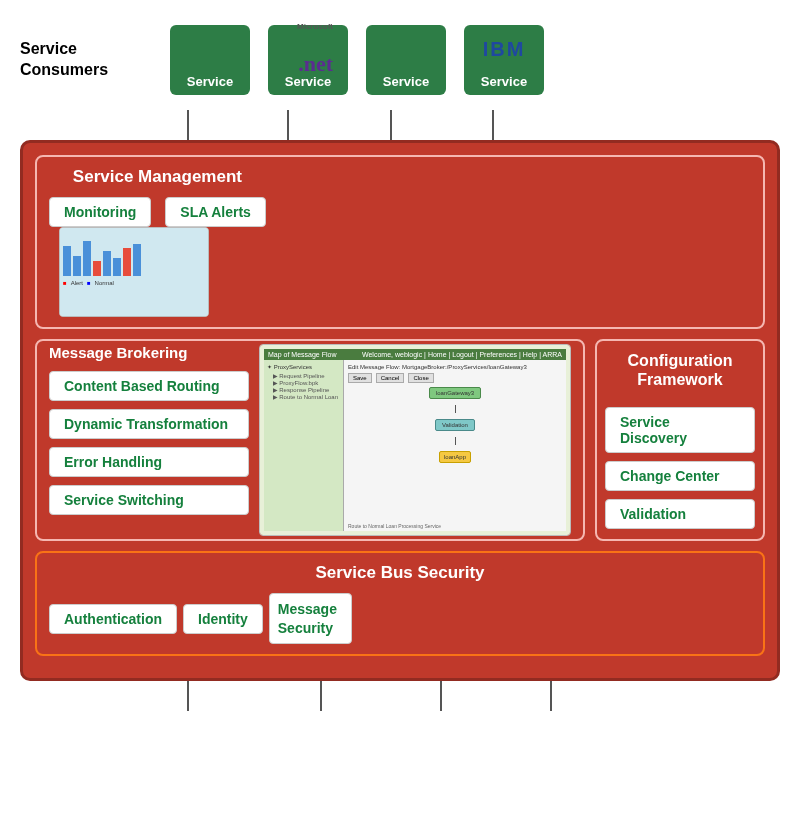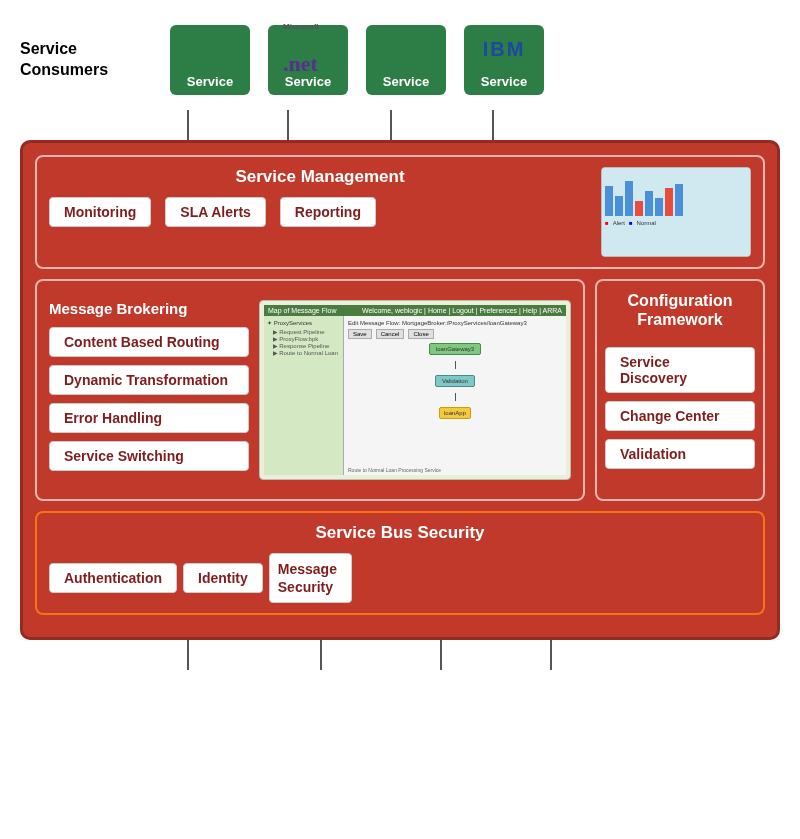--- a/index.html
+++ b/index.html
@@ -64,20 +64,21 @@
     
     .service-management {
       background: #c0392b;
       border: 2px solid #f5b7b1;
       border-radius: 8px;
       padding: 10px 12px;
       margin-bottom: 10px;
       position: relative;
       display: flex;
       align-items: flex-start;
+      flex-direction: column;
     }
     .service-management-left {
       flex: 1;
     }
     .panel-title {
       color: white;
       font-size: 17px;
       font-weight: bold;
       text-align: center;
       margin-bottom: 10px;
@@ -88,21 +89,21 @@
       margin-top: 8px;
       flex-wrap: wrap;
     }
     .white-box {
       background: white;
       border: 1px solid #ccc;
       border-radius: 4px;
       padding: 6px 14px;
       font-size: 14px;
       font-weight: bold;
-      color: #7f1d1d;
+      color: #15803d;
     }
     .sm-screenshot {
       width: 150px;
       height: 90px;
       background: #eee;
       border: 1px solid #bbb;
       border-radius: 4px;
       margin-left: 10px;
       overflow: hidden;
       flex-shrink: 0;
@@ -121,21 +122,21 @@
     .middle-row {
       display: flex;
       gap: 10px;
       margin-bottom: 10px;
     }
     .message-brokering {
       flex: 1;
       background: #c0392b;
       border: 2px solid #f5b7b1;
       border-radius: 8px;
-      padding: 19px 12px;
+      padding: 3px 12px;
       display: flex;
       gap: 10px;
     }
     .mb-left {
       flex: 0 0 200px;
     }
     .mb-right {
       flex: 1;
       background: #eee;
       border: 1px solid #bbb;
@@ -214,21 +215,21 @@
       display: flex;
       align-items: center;
       padding: 10px 20px 0 20px;
       height: 110px;
     }
 
     
     .dotnet-logo {
       display: flex;
       flex-direction: column;
-      align-items: flex-start;
+      align-items: flex-end;
       justify-content: center;
       width: 50px;
       height: 40px;
       gap: 20px;
     }
     .dotnet-logo .net-text {
       font-family: 'Times New Roman', serif;
       font-size: 22px;
       font-weight: bold;
       color: #5b2d90;
@@ -306,21 +307,20 @@
 </div>
 
 <div class="main-panel">
 
   <div class="service-management">
     <div class="service-management-left">
       <div class="panel-title">Service Management</div>
       <div class="white-boxes-row">
         <div class="white-box">Monitoring</div>
         <div class="white-box">SLA Alerts</div>
-        <div class="white-box">Reporting</div>
       </div>
     </div>
 
     <div class="sm-screenshot">
       <div class="sm-screenshot-inner">
 
         <div style="display:flex; gap:2px; align-items:flex-end; height:40px; margin-top:5px;">
           <div style="width:8px; height:30px; background:#4a90d9;"></div>
           <div style="width:8px; height:20px; background:#4a90d9;"></div>
           <div style="width:8px; height:35px; background:#4a90d9;"></div>

